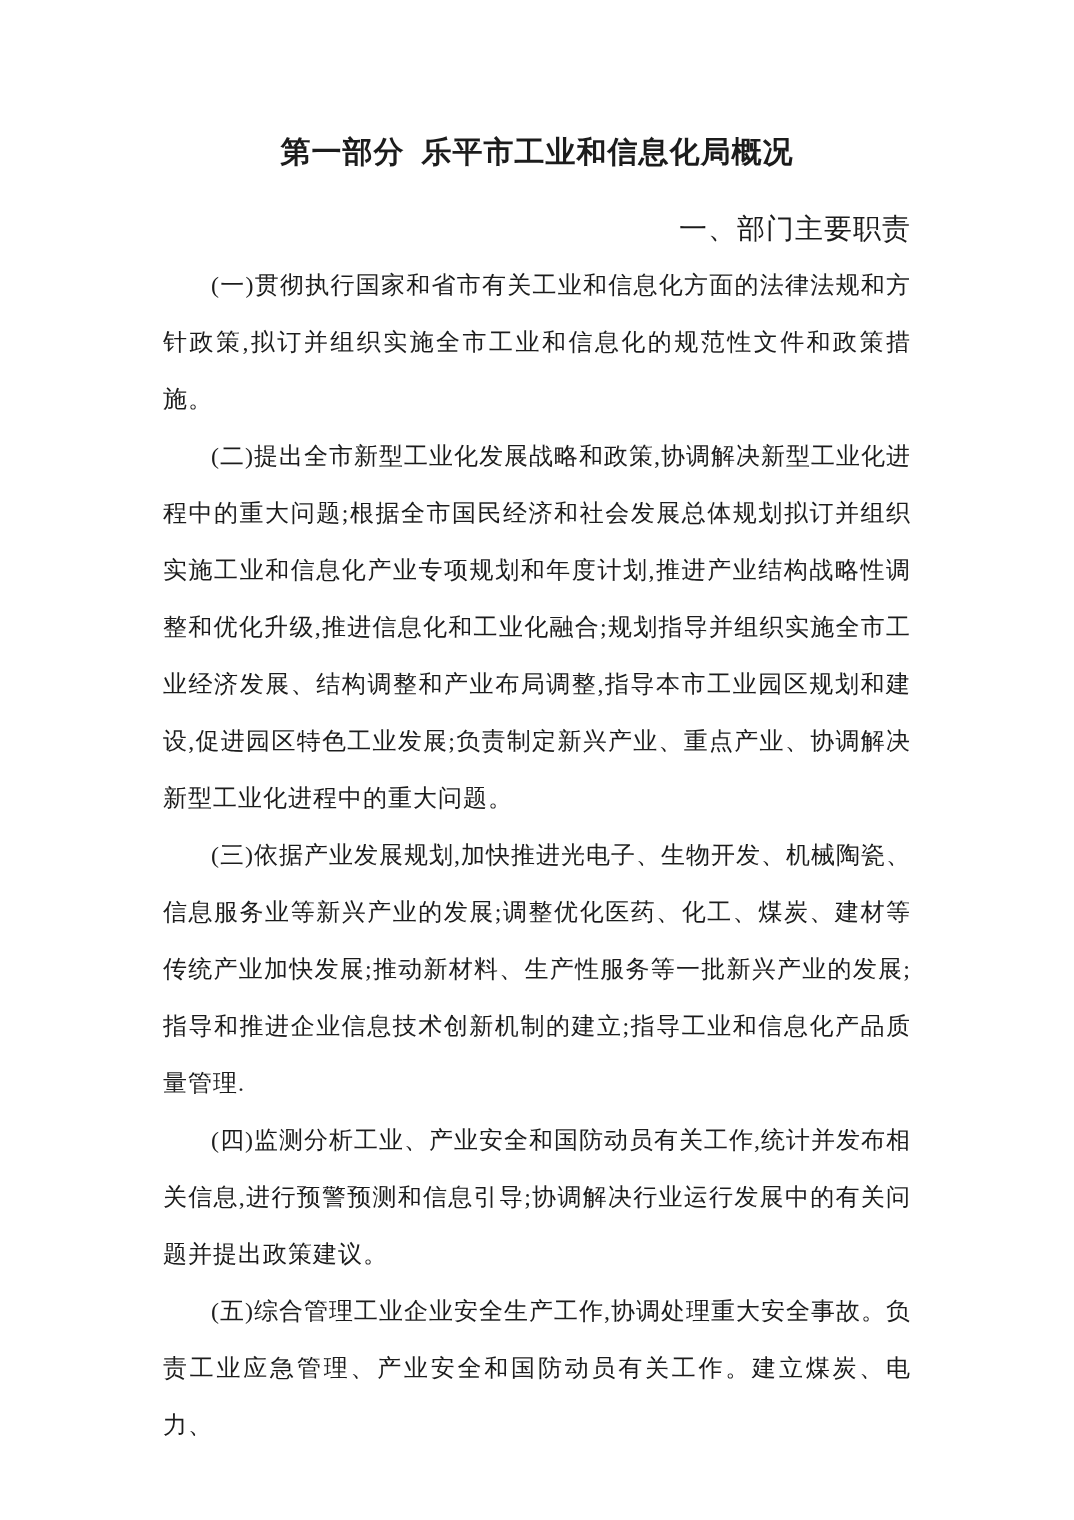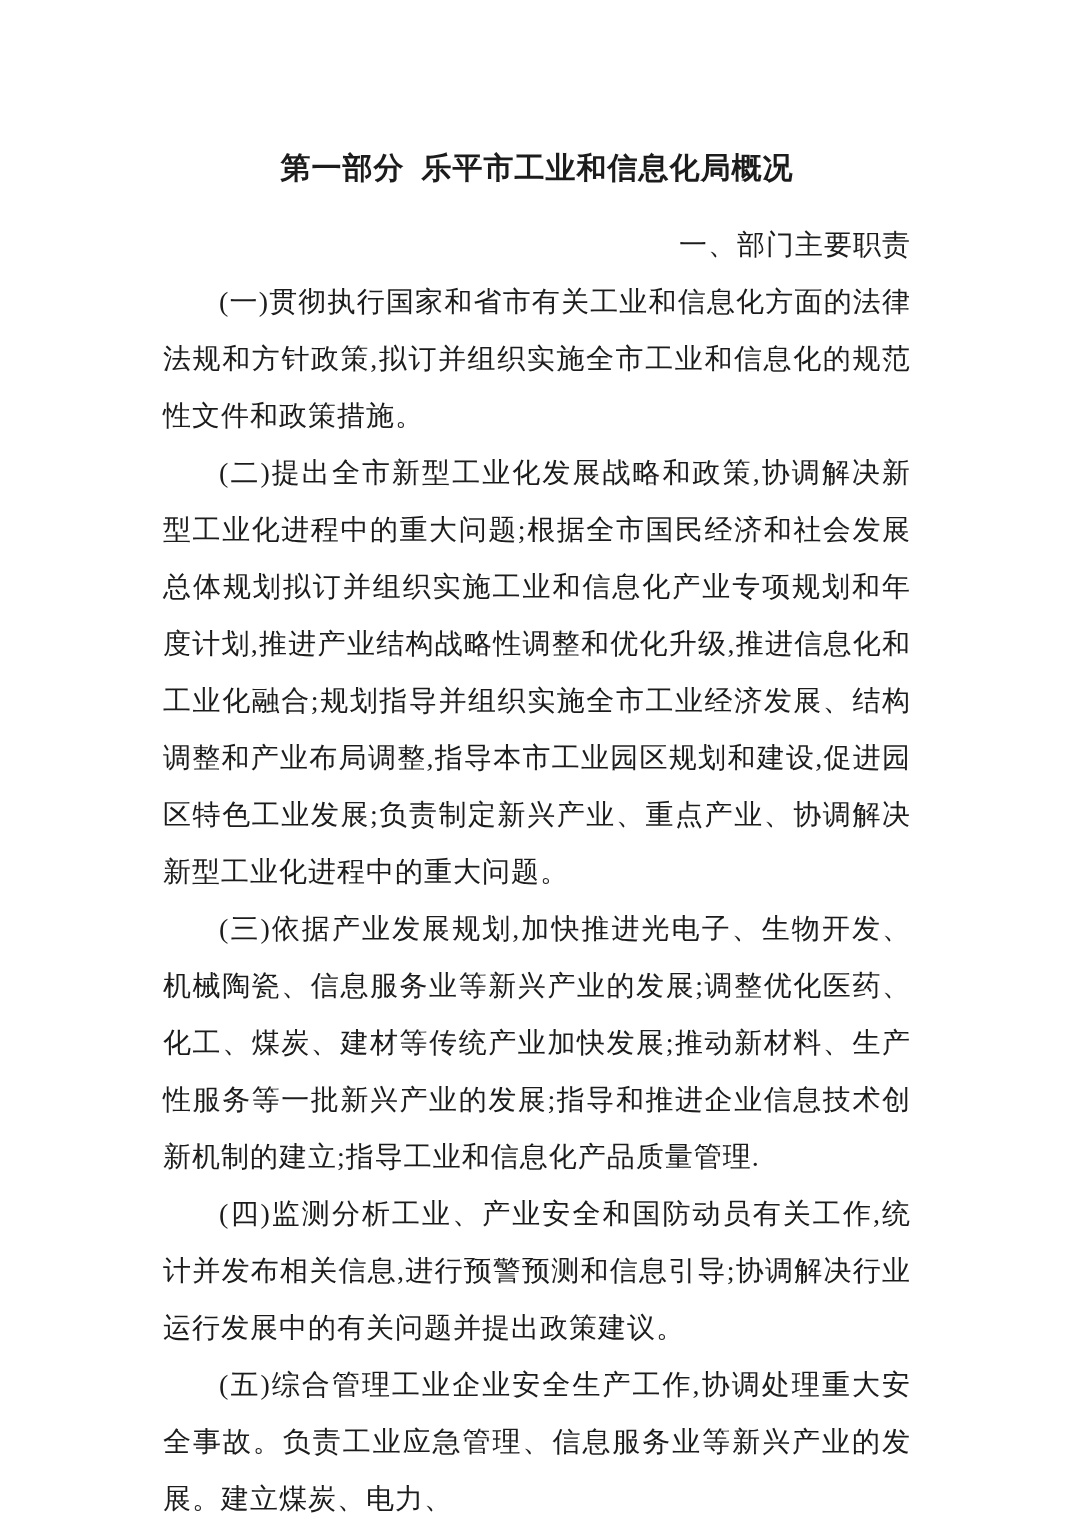--- a/index.html
+++ b/index.html
@@ -21,30 +21,29 @@
     width: 748px;
   }
   .doc-title {
     font-size: 30px;
     font-weight: bold;
     line-height: 44px;
     text-align: center;
     letter-spacing: 1px;
     margin-bottom: 26px;
     white-space: pre-wrap;
-    margin-top: 16px;
   }
   .section-heading {
     font-size: 28px;
     line-height: 57px;
     text-align: right;
     letter-spacing: 1px;
   }
   .body-para {
-    font-size: 28px;
+    font-size: 24px;
     line-height: 57px;
     text-indent: 2em;
     text-align: justify;
     text-justify: inter-ideograph;
     letter-spacing: 1px;
   }
 </style>
 </head>
 <body>
 
@@ -55,15 +54,15 @@
     <div class="section-heading">一、部门主要职责</div>
 
     <p class="body-para">(一)贯彻执行国家和省市有关工业和信息化方面的法律法规和方针政策,拟订并组织实施全市工业和信息化的规范性文件和政策措施。</p>
 
     <p class="body-para">(二)提出全市新型工业化发展战略和政策,协调解决新型工业化进程中的重大问题;根据全市国民经济和社会发展总体规划拟订并组织实施工业和信息化产业专项规划和年度计划,推进产业结构战略性调整和优化升级,推进信息化和工业化融合;规划指导并组织实施全市工业经济发展、结构调整和产业布局调整,指导本市工业园区规划和建设,促进园区特色工业发展;负责制定新兴产业、重点产业、协调解决新型工业化进程中的重大问题。</p>
 
     <p class="body-para">(三)依据产业发展规划,加快推进光电子、生物开发、机械陶瓷、信息服务业等新兴产业的发展;调整优化医药、化工、煤炭、建材等传统产业加快发展;推动新材料、生产性服务等一批新兴产业的发展;指导和推进企业信息技术创新机制的建立;指导工业和信息化产品质量管理.</p>
 
     <p class="body-para">(四)监测分析工业、产业安全和国防动员有关工作,统计并发布相关信息,进行预警预测和信息引导;协调解决行业运行发展中的有关问题并提出政策建议。</p>
 
-    <p class="body-para">(五)综合管理工业企业安全生产工作,协调处理重大安全事故。负责工业应急管理、信息服务业等新兴产业的发展。建立煤炭、电力、</p>
+    <p class="body-para">(五)综合管理工业企业安全生产工作,协调处理重大安全事故。负责工业应急管理、产业安全和国防动员有关工作。建立煤炭、电力、</p>
   </div>
 </div>
 
 </body></html>

